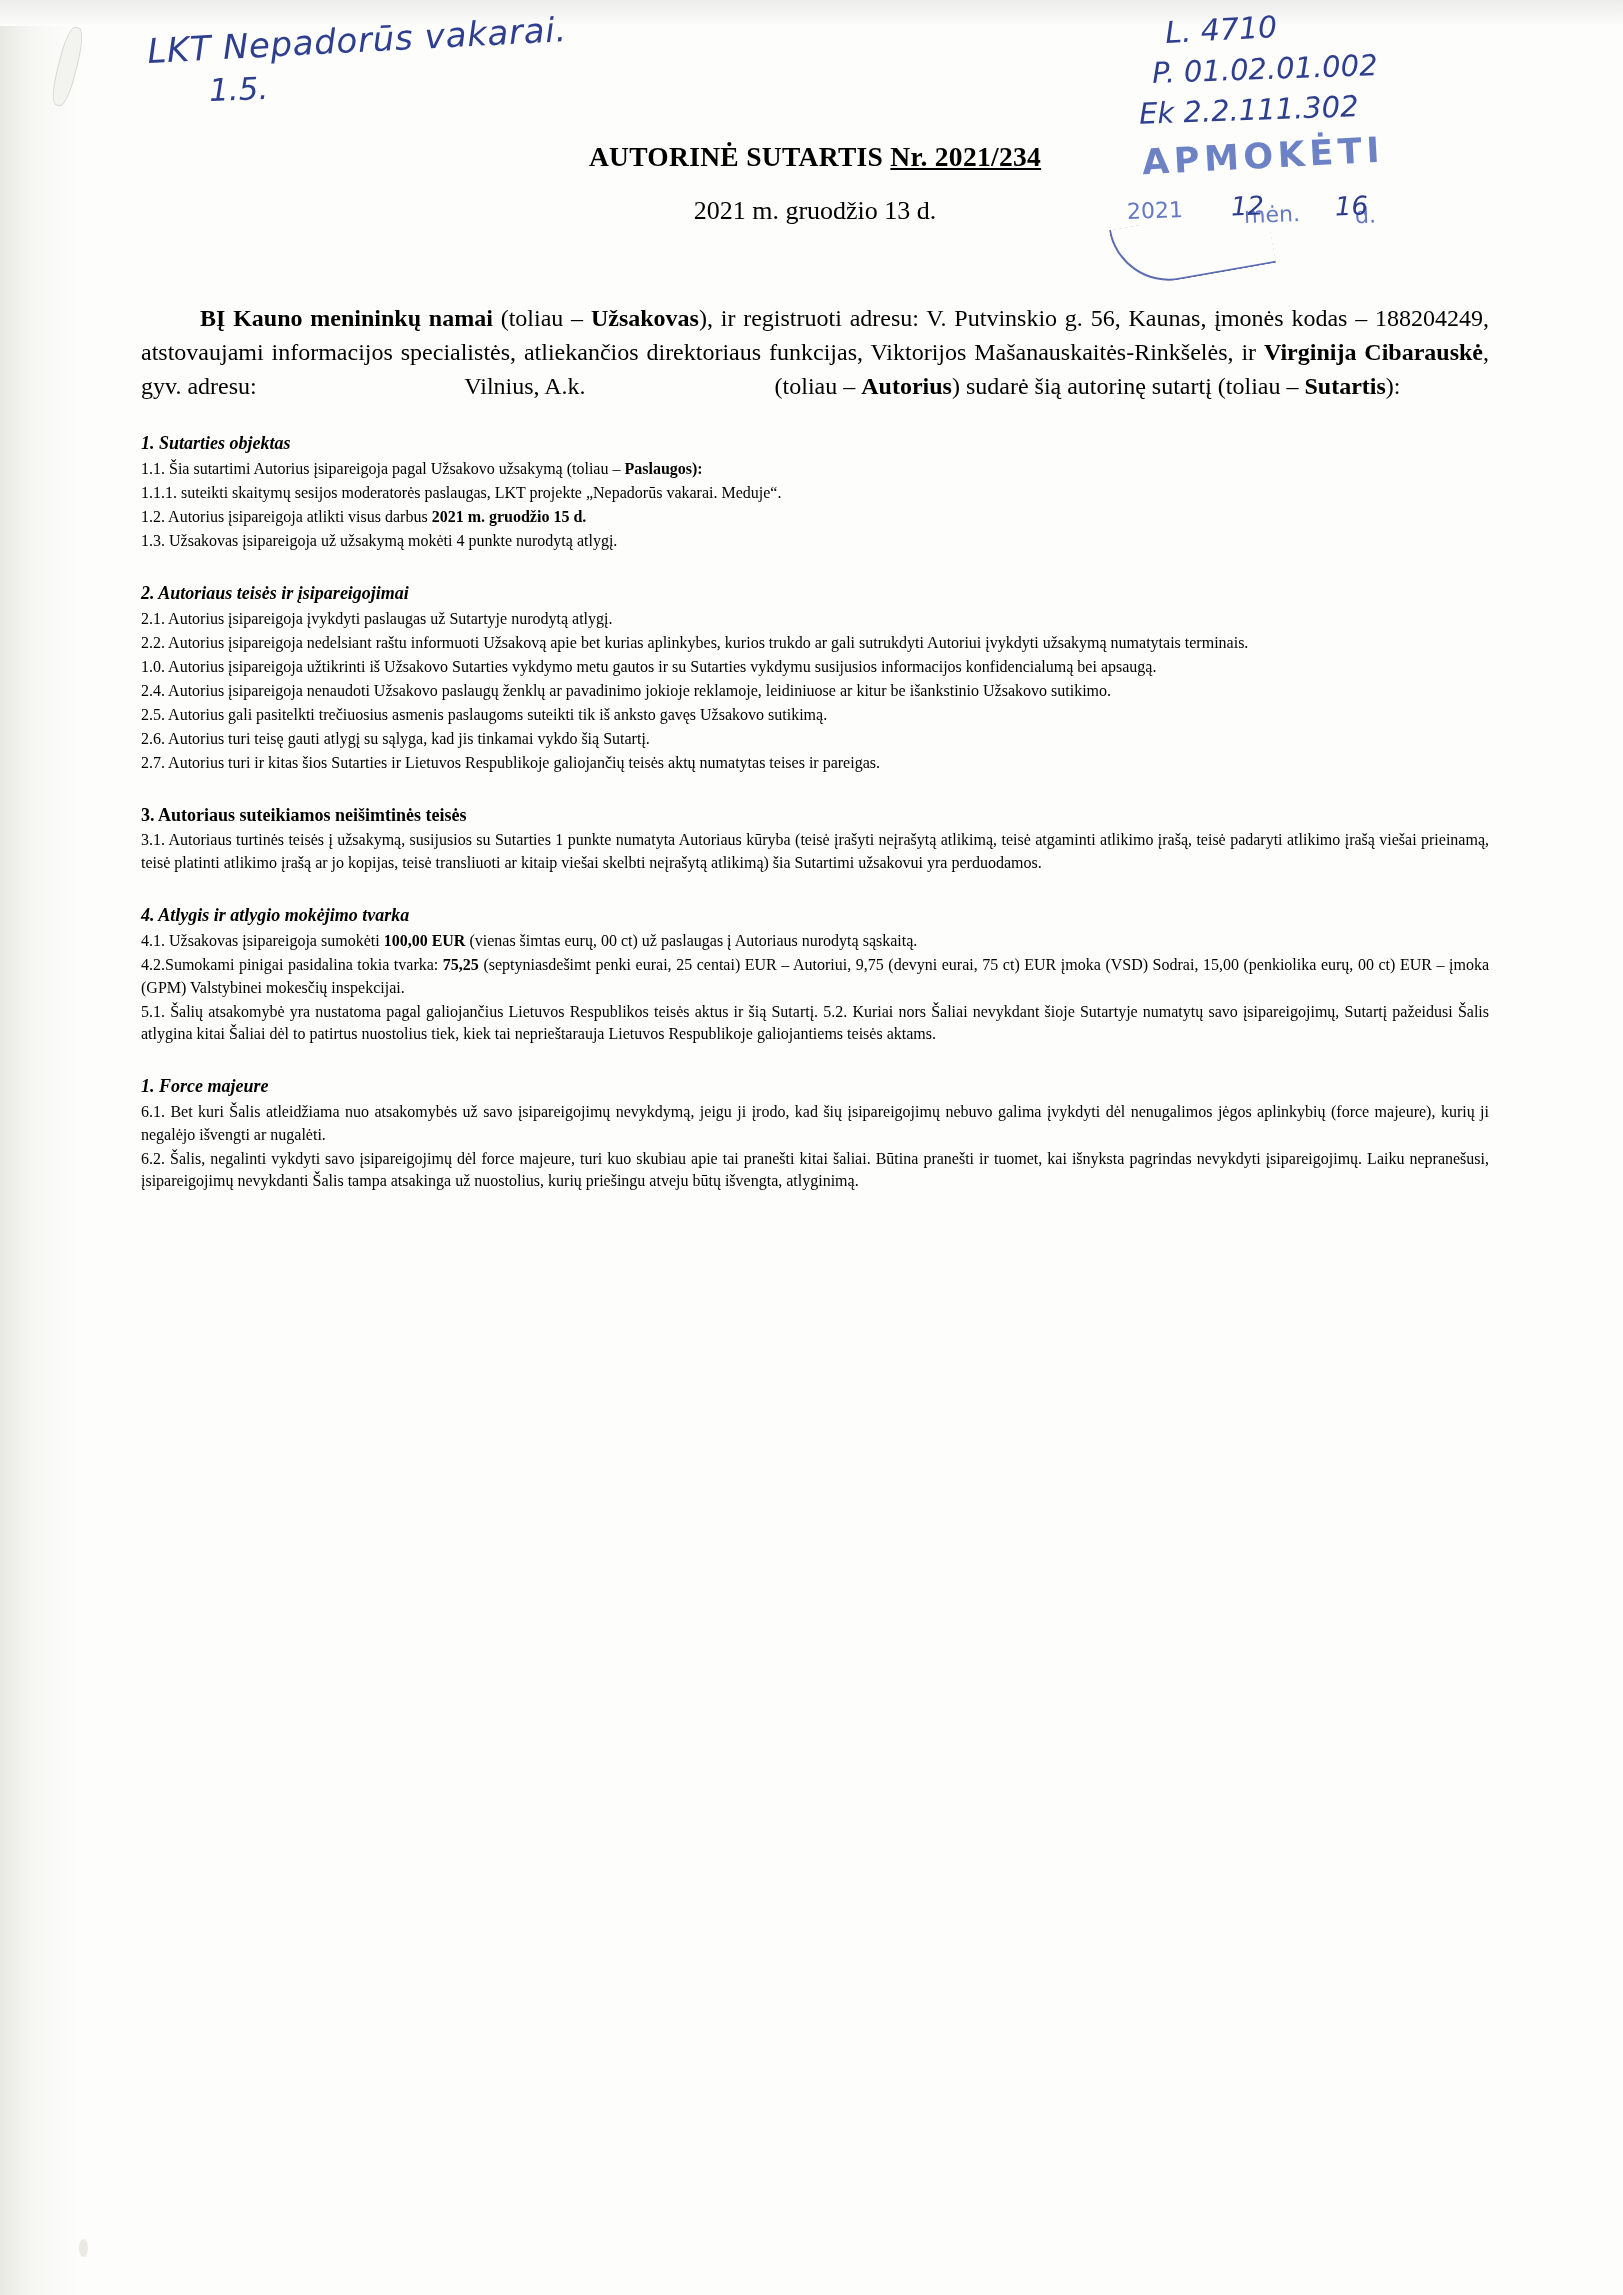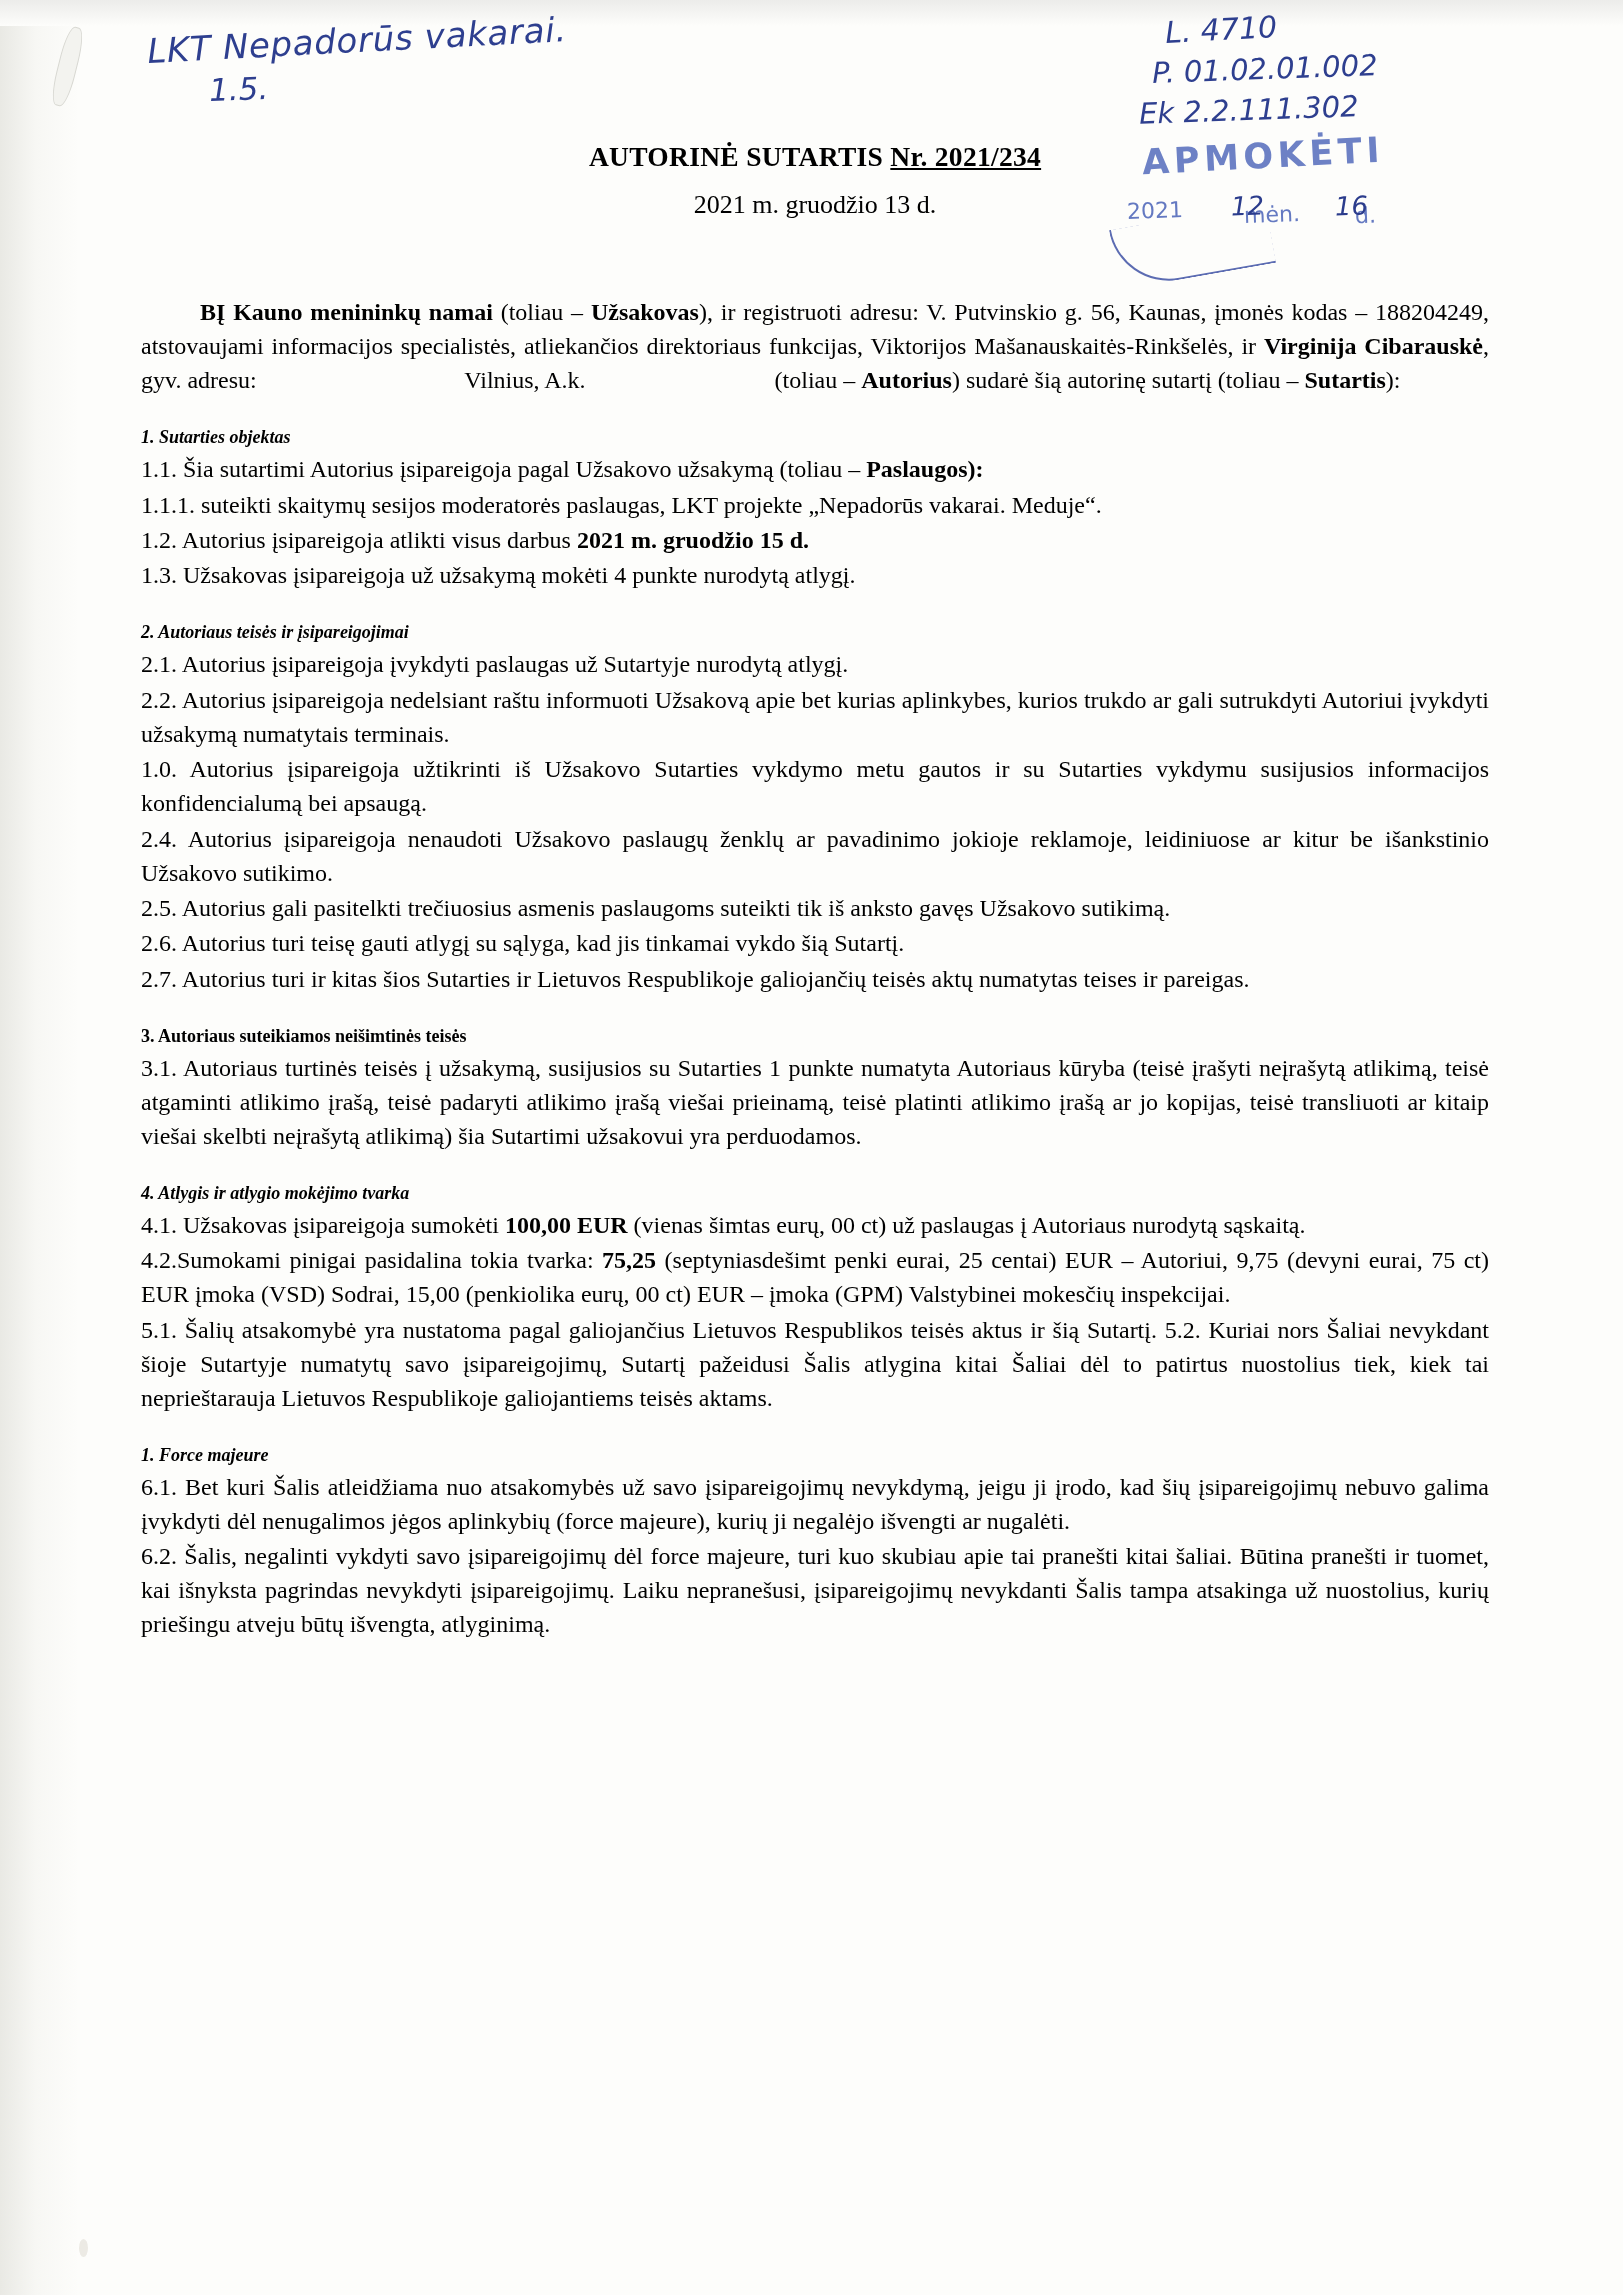--- a/index.html
+++ b/index.html
@@ -135,21 +135,21 @@
     margin: 0;
     padding-top: 141px;
     letter-spacing: 0.3px;
   }
   .doc-title .nr {
     text-decoration: underline;
   }
   .doc-date {
     text-align: center;
     font-size: 26px;
-    margin-top: 17px;
+    margin-top: 23px;
   }
 
   .para {
     font-size: 24px;
     line-height: 1.42;
     text-align: justify;
     margin: 0;
   }
   .intro {
     margin-top: 75px;
@@ -170,21 +170,21 @@
   h2.sec {
     font-size: 18px;
     font-weight: bold;
     font-style: italic;
     margin: 30px 0 3.9px 0;
   }
   h2.sec.up {
     font-style: normal;
   }
   .clause {
-    font-size: 24px;
+    font-size: 16px;
     line-height: 1.42;
     text-align: justify;
     margin: 0 0 1.3px 0;
   }
 </style>
 </head>
 <body>
 
 <div class="page">
 

